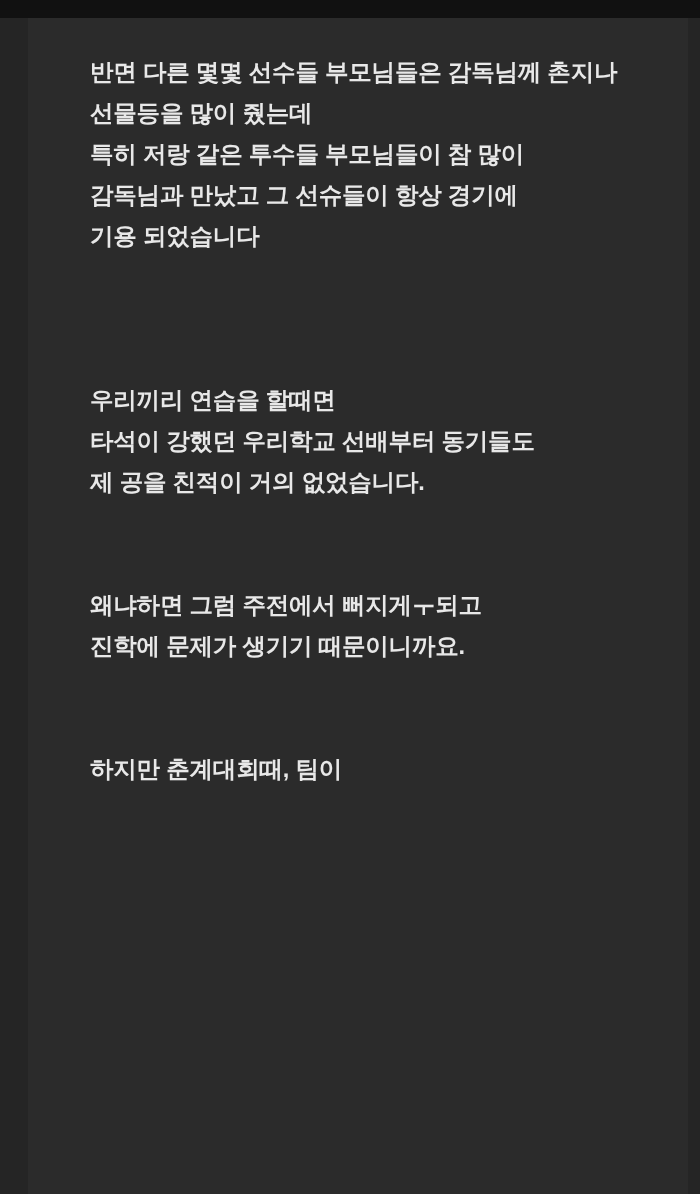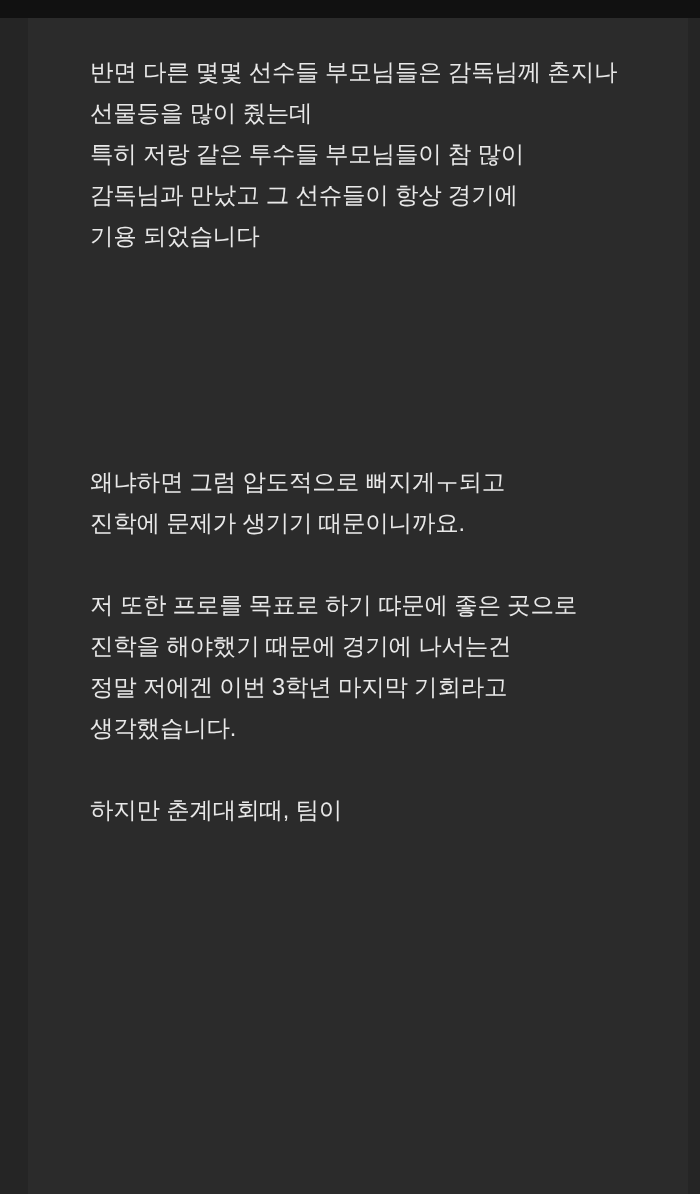--- a/index.html
+++ b/index.html
@@ -12,20 +12,21 @@
     height: 1194px;
     overflow: hidden;
     font-family: "Liberation Sans", sans-serif;
   }
   .screen {
     position: relative;
     width: 700px;
     height: 1194px;
     background: #2b2b2b;
     box-sizing: border-box;
+    font-weight: bold;
   }
   .top-bar {
     position: absolute;
     top: 0;
     left: 0;
     width: 700px;
     height: 18px;
     background: #111111;
   }
   .left-gutter {
@@ -78,30 +79,29 @@
 
     <div class="para">반면 다른 몇몇 선수들 부모님들은 감독님께 촌지나
 선물등을 많이 줬는데
 특히 저랑 같은 투수들 부모님들이 참 많이
 감독님과 만났고 그 선슈들이 항상 경기에
 기용 되었습니다</div>
     <div class="gap-sm"></div>
 
     <div class="gap-md"></div>
 
+    <div class="para">우리끼리 연습을 할때면
+타석이 강했던 우리학교 선배부터 동기들도
+제 공을 친적이 거의 없었습니다.</div>
     <div class="gap-sm"></div>
 
     <div class="gap-sm"></div>
 
-    <div class="para">왜냐하면 그럼 압도적으로 뻐지게ㅜ되고
+    <div class="para">왜냐하면 그럼 주전에서 뻐지게ㅜ되고
 진학에 문제가 생기기 때문이니까요.</div>
     <div class="gap-sm"></div>
 
-    <div class="para">저 또한 프로를 목표로 하기 땨문에 좋은 곳으로
-진학을 해야했기 때문에 경기에 나서는건
-정말 저에겐 이번 3학년 마지막 기회라고
-생각했습니다.</div>
     <div class="gap-sm"></div>
 
     <div class="para">하지만 춘계대회때, 팀이</div>
 
   </div>
 </div>
 
 </body></html>

